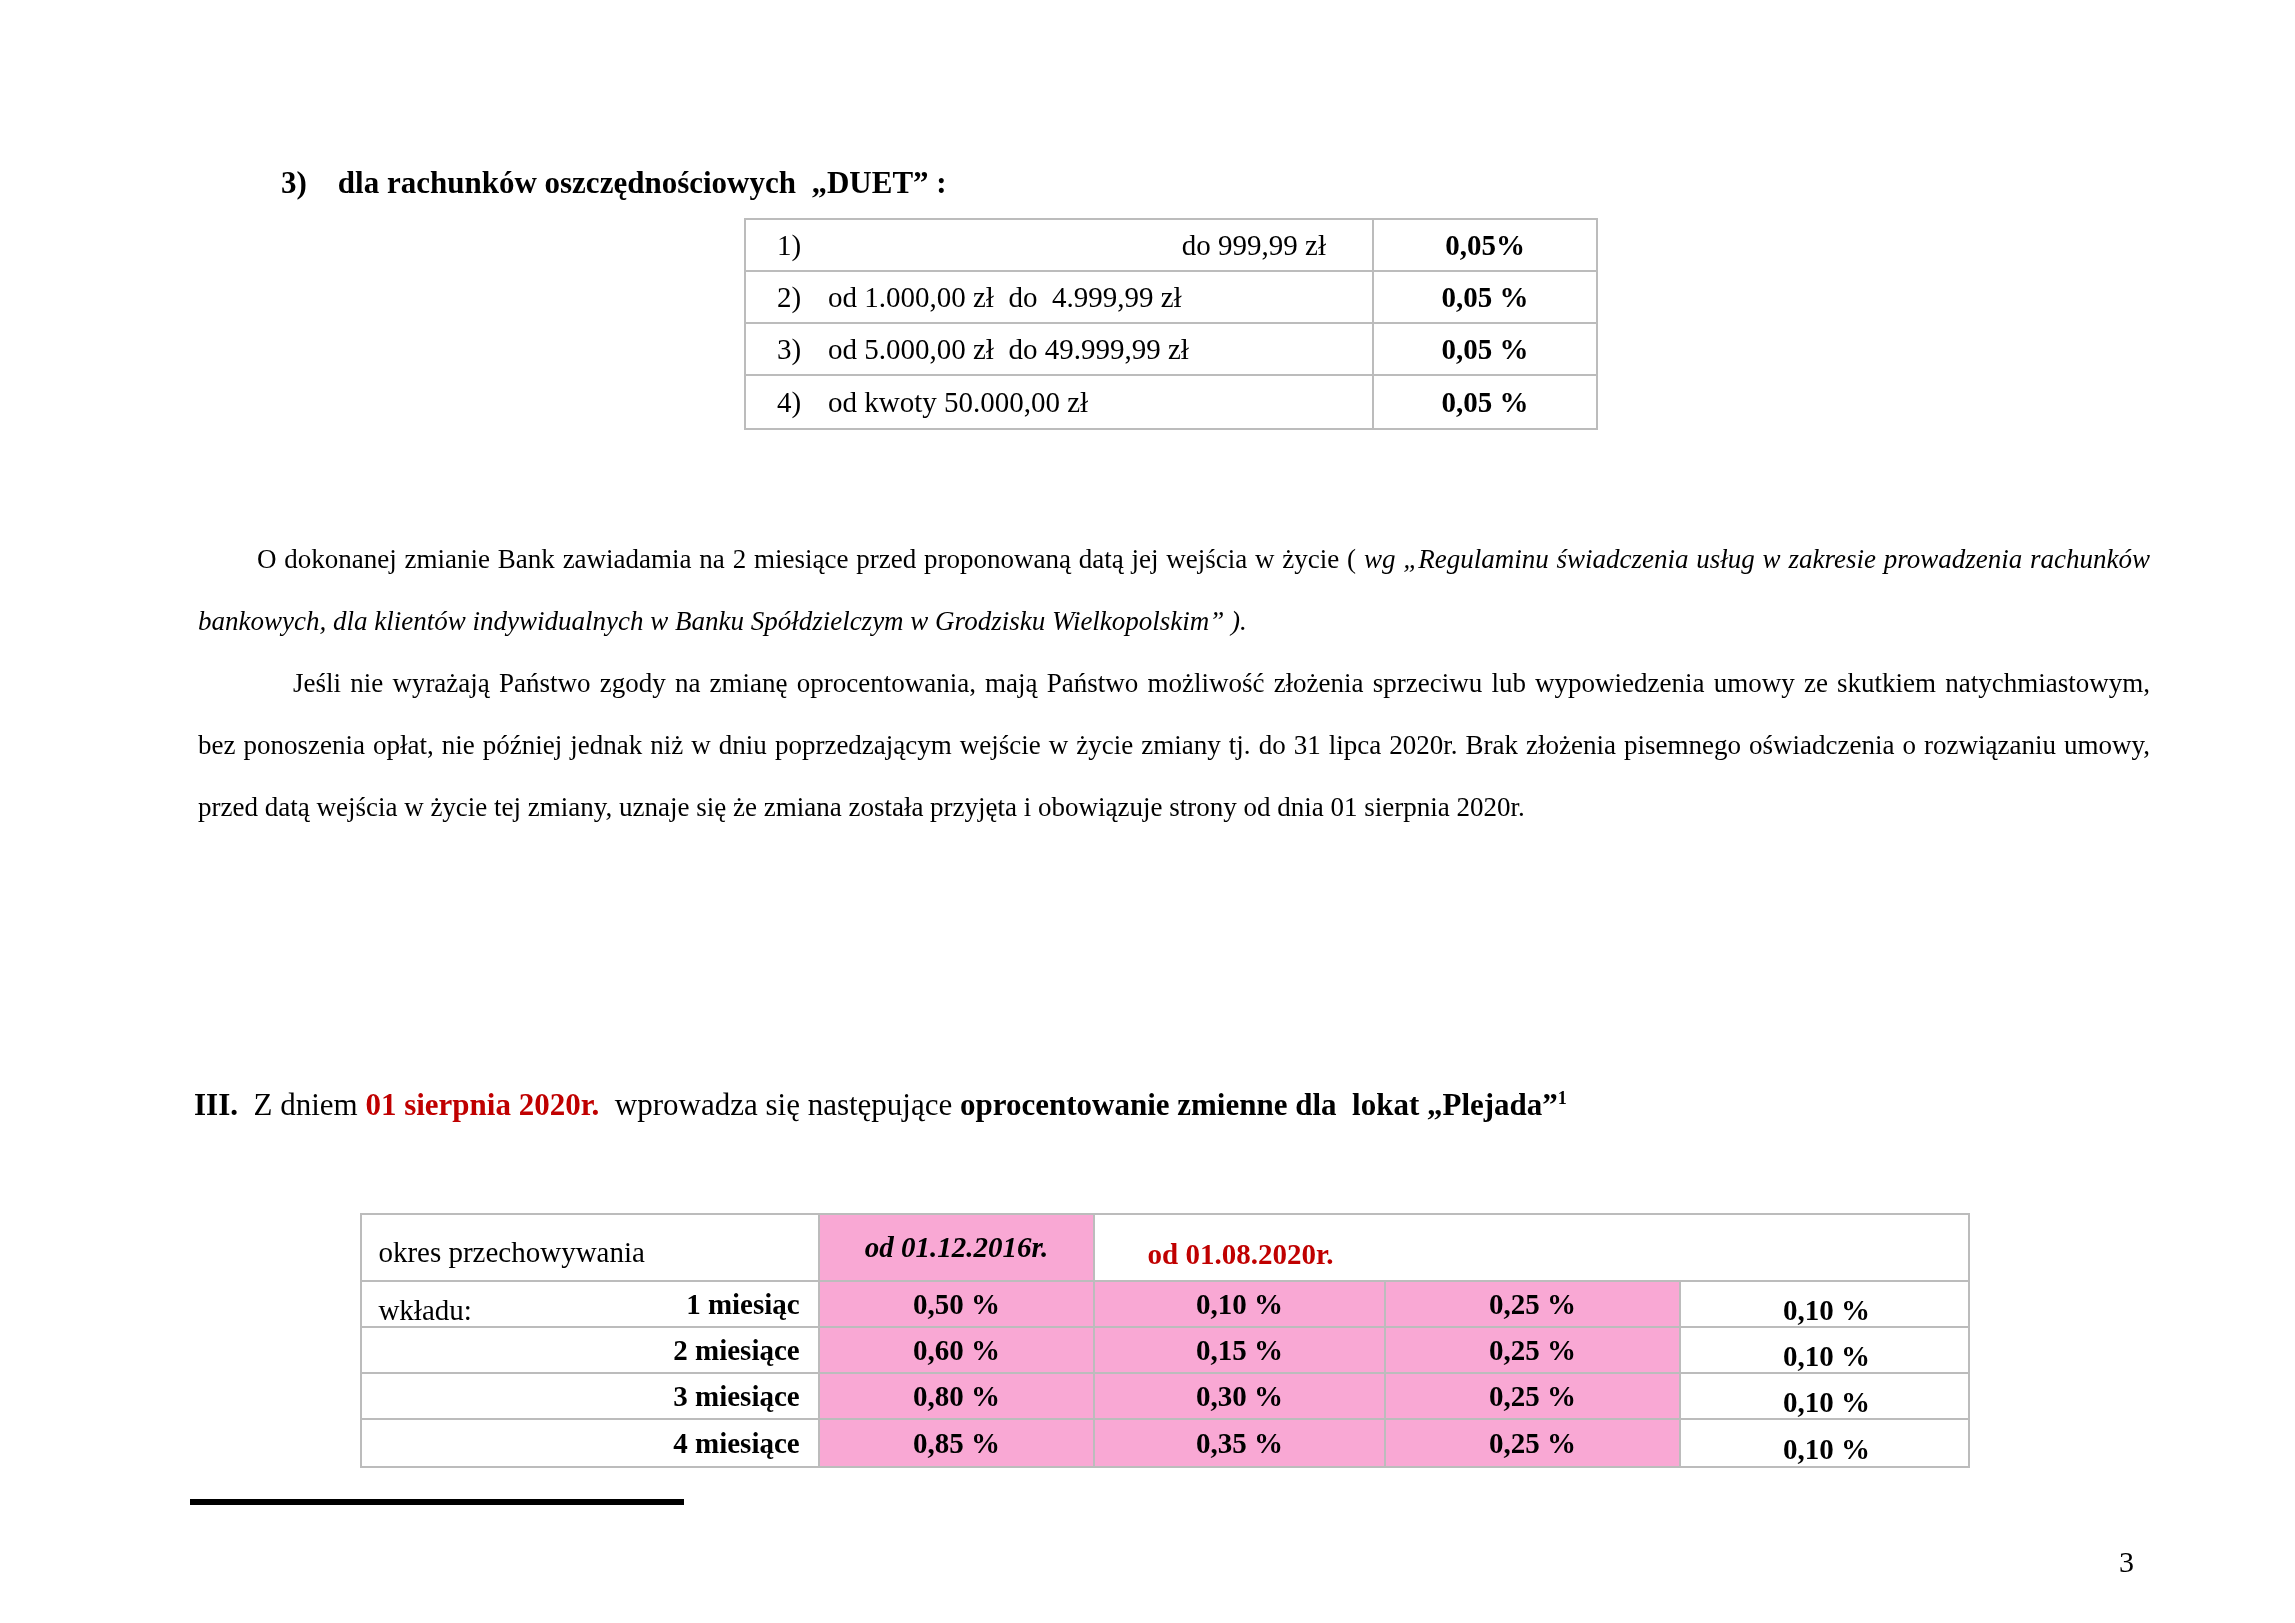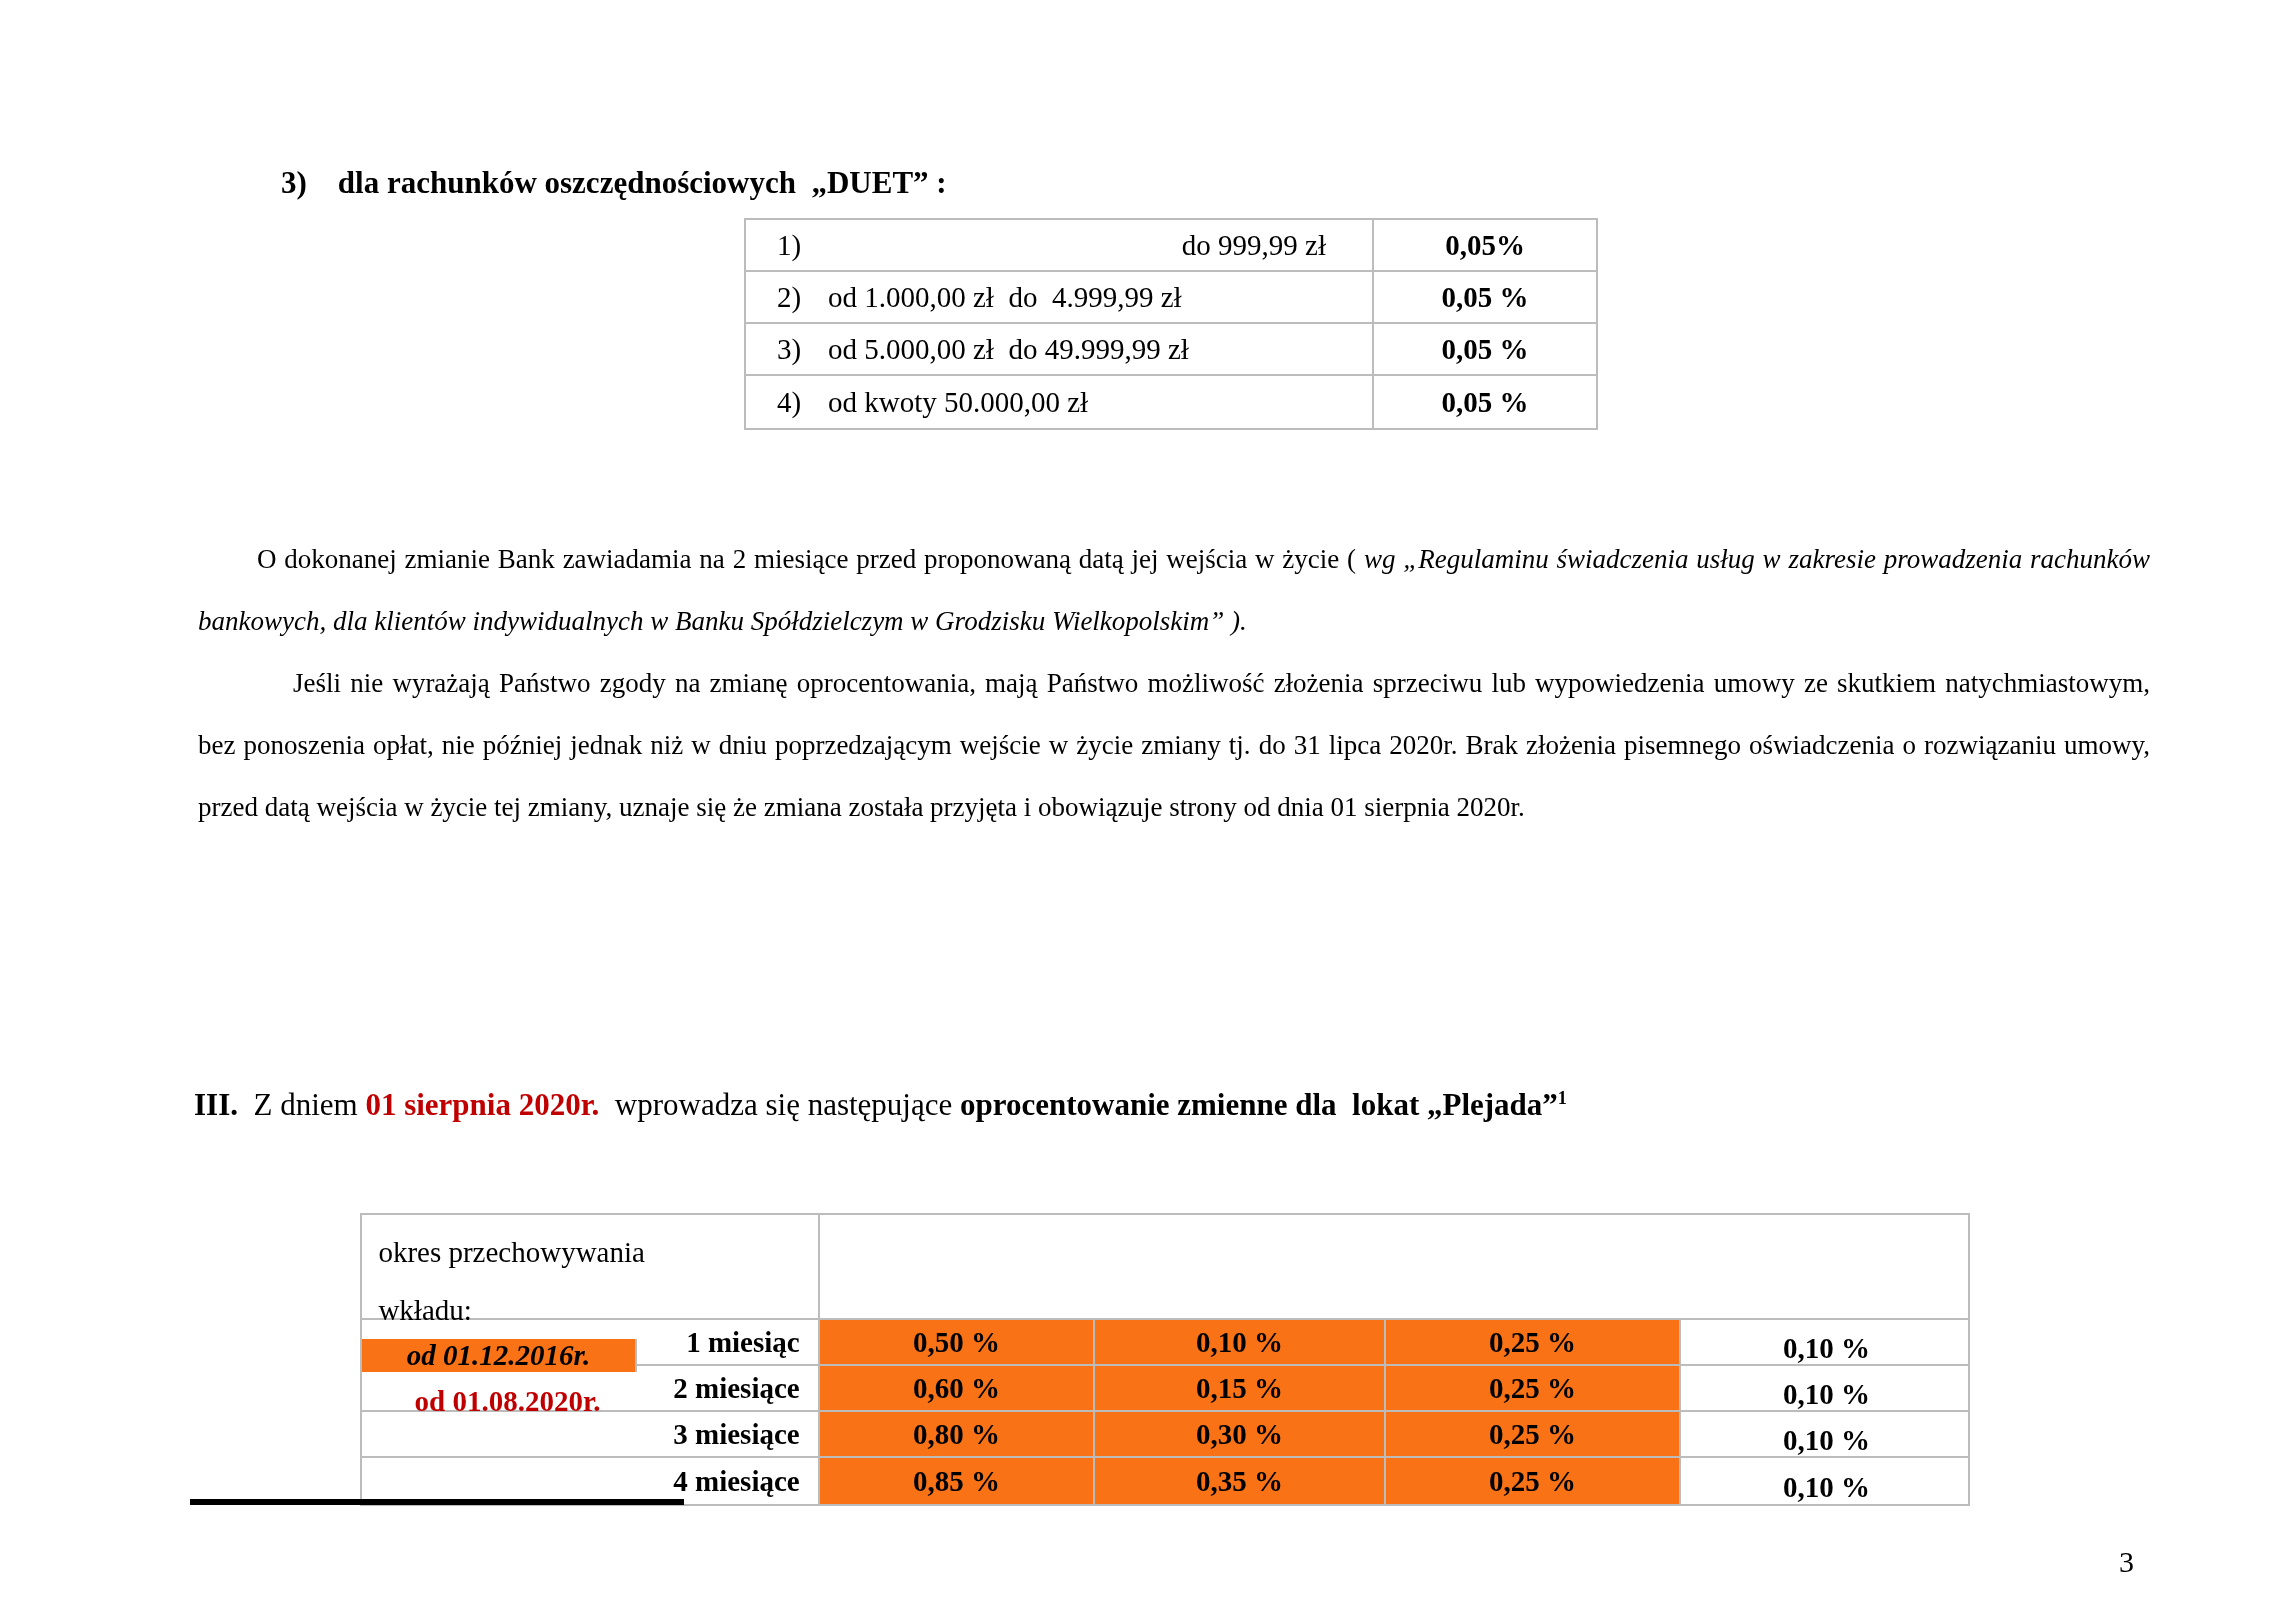--- a/index.html
+++ b/index.html
@@ -63,30 +63,30 @@
     font-size:18.3px; vertical-align:super; line-height:0; font-weight:bold;
   }
 
   
   .plejada-table {
     position:absolute; left:360px; top:1213px; width:1610px;
     border:2px solid #bcbcbc; background:#ffffff; font-size:29px;
   }
   .t2row { display:flex; border-bottom:2px solid #bcbcbc; }
   .t2row:last-child { border-bottom:none; }
-  .t2row.header { height:105px;flex-direction:column; }
+  .t2row.header { height:67px; }
   .t2row.data   { height:46px; }
   .t2c { flex:none; border-right:2px solid #bcbcbc; }
   .t2c:last-child { border-right:none; }
   .c1 { width:458px; }
   .c2 { width:275px; }
   .c3 { width:291px; }
   .c4 { width:295px; }
   .c5 { width:291px;margin-top:13px; }
-  .shade { background:#f97316; }
+  .shade { background:#f9a8d4; }
   .hdr-label {
     padding:7.9px 0 0 16.4px; white-space:pre-line; line-height:58px;
   }
   .hdr-date {
     display:flex; align-items:center; justify-content:center;
     font-weight:bold; font-style:italic; white-space:pre-wrap;
   }
   .hdr-date.red-col { font-style:normal; color:#c00000; }
   .row-label {
     display:flex; align-items:center; justify-content:flex-end;

